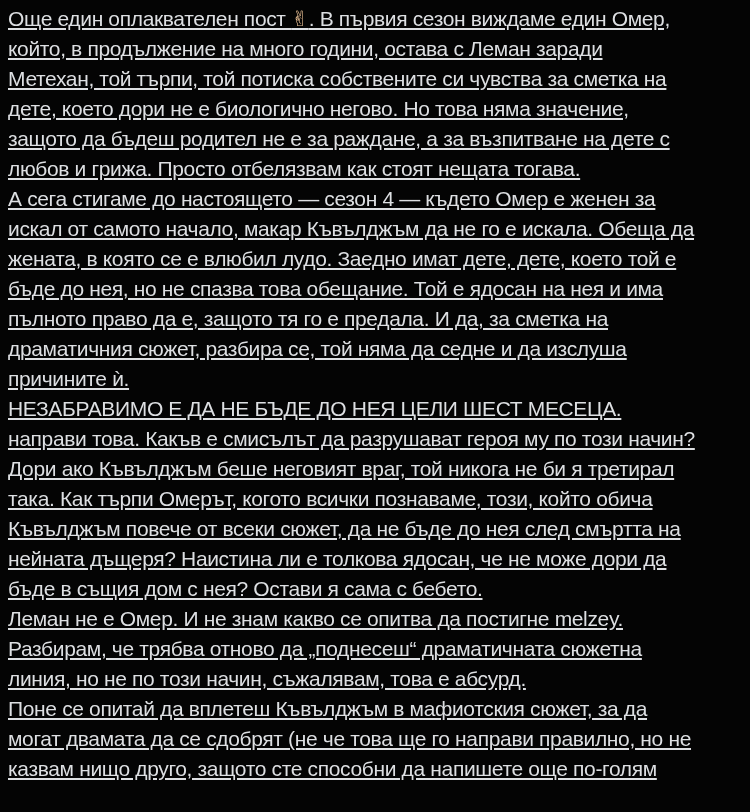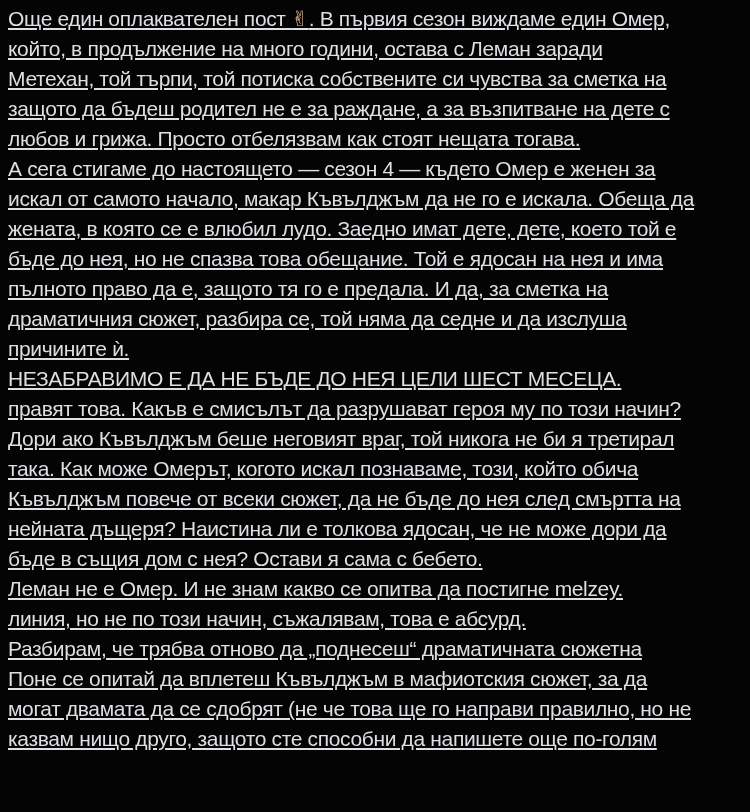--- a/index.html
+++ b/index.html
@@ -34,36 +34,37 @@
   }
 </style>
 </head>
 <body>
 
 <div class="post-text">
   <div class="line"><span>Още един оплаквателен пост </span><span class="emoji">✌</span><span>. В първия сезон виждаме един Омер,</span></div>
   <div>
       <div class="line">който, в продължение на много години, остава с Леман заради</div>
       <div class="line">Метехан, той търпи, той потиска собствените си чувства за сметка на</div>
+      <div class="line">дете, което дори не е биологично негово. Но това няма значение,</div>
       <div class="line">защото да бъдеш родител не е за раждане, а за възпитване на дете с</div>
       <div class="line">любов и грижа. Просто отбелязвам как стоят нещата тогава.</div>
       <div class="line">А сега стигаме до настоящето — сезон 4 — където Омер е женен за</div>
       <div class="line">искал от самото начало, макар Къвълджъм да не го е искала. Обеща да</div>
       <div class="line">жената, в която се е влюбил лудо. Заедно имат дете, дете, което той е</div>
       <div class="line">бъде до нея, но не спазва това обещание. Той е ядосан на нея и има</div>
       <div class="line">пълното право да е, защото тя го е предала. И да, за сметка на</div>
       <div class="line">драматичния сюжет, разбира се, той няма да седне и да изслуша</div>
       <div class="line">причините ѝ.</div>
       <div class="line">НЕЗАБРАВИМО Е ДА НЕ БЪДЕ ДО НЕЯ ЦЕЛИ ШЕСТ МЕСЕЦА.</div>
-      <div class="line">правят това. Какъв е смисълът да разрушават героя му по този начин?</div>
+      <div class="line">направи това. Какъв е смисълът да разрушават героя му по този начин?</div>
       <div class="line">Дори ако Къвълджъм беше неговият враг, той никога не би я третирал</div>
-      <div class="line">така. Как може Омерът, когото искал познаваме, този, който обича</div>
+      <div class="line">така. Как търпи Омерът, когото всички познаваме, този, който обича</div>
       <div class="line">Къвълджъм повече от всеки сюжет, да не бъде до нея след смъртта на</div>
       <div class="line">нейната дъщеря? Наистина ли е толкова ядосан, че не може дори да</div>
       <div class="line">бъде в същия дом с нея? Остави я сама с бебето.</div>
       <div class="line">Леман не е Омер. И не знам какво се опитва да постигне melzey.</div>
+      <div class="line">Разбирам, че трябва отново да „поднесеш“ драматичната сюжетна</div>
       <div class="line">линия, но не по този начин, съжалявам, това е абсурд.</div>
-      <div class="line">Разбирам, че трябва отново да „поднесеш“ драматичната сюжетна</div>
       <div class="line">Поне се опитай да вплетеш Къвълджъм в мафиотския сюжет, за да</div>
       <div class="line">могат двамата да се сдобрят (не че това ще го направи правилно, но не</div>
       <div class="line">казвам нищо друго, защото сте способни да напишете още по-голям</div>
     </div>
 </div>
 
 </body></html>

